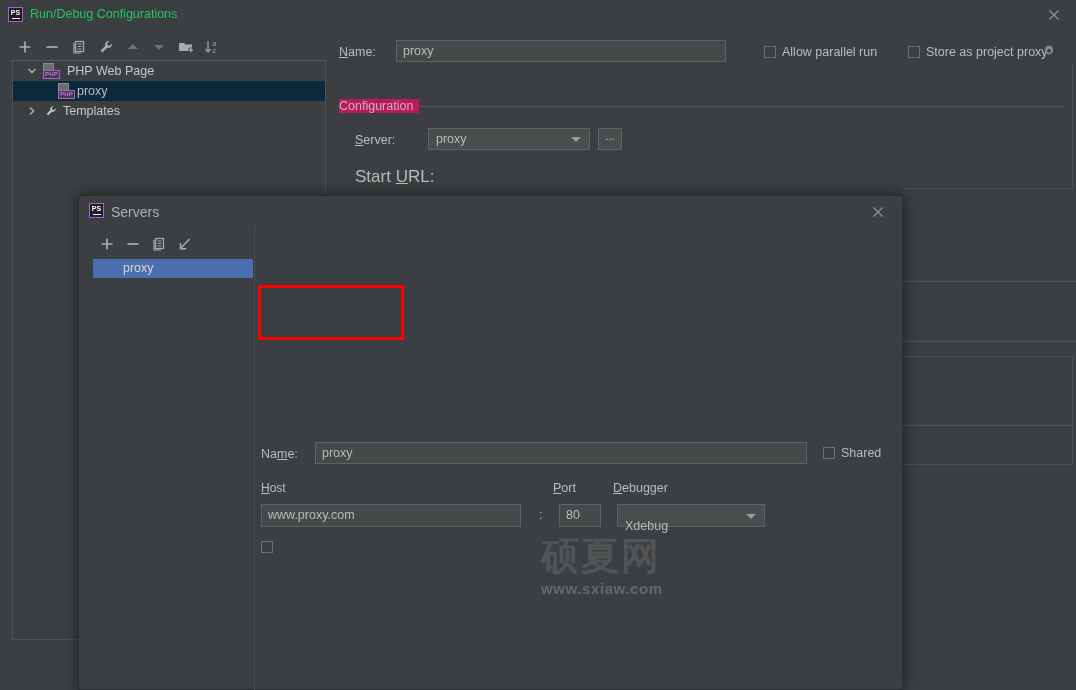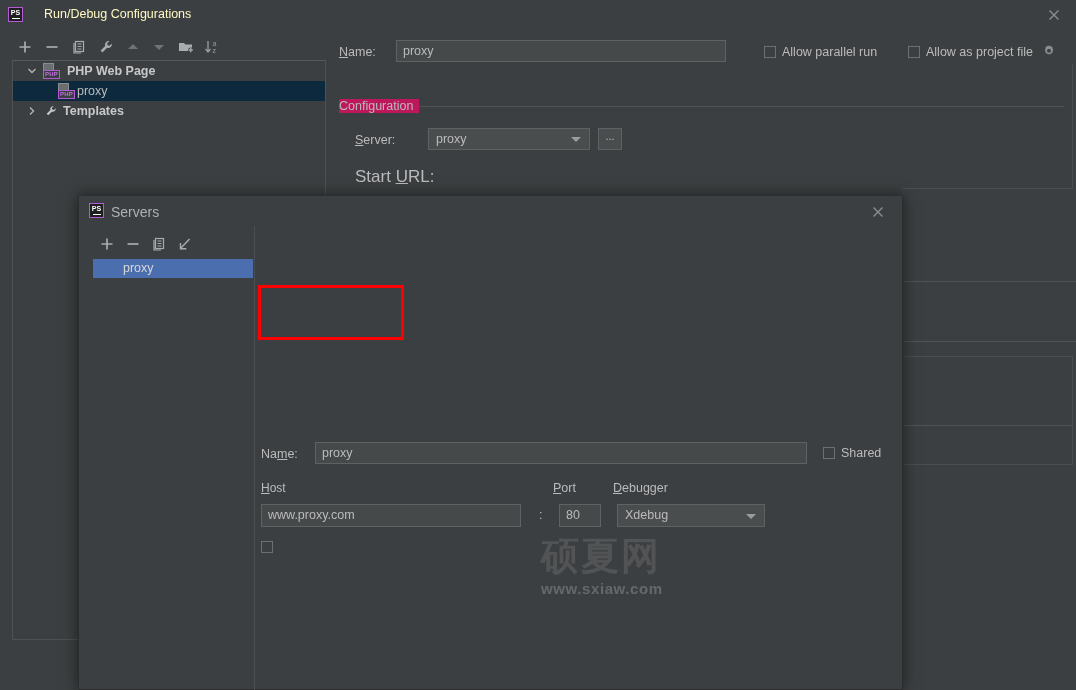--- a/index.html
+++ b/index.html
@@ -50,23 +50,23 @@
   #titlebar .ps-logo i {
     display: block;
     width: 8px;
     height: 1px;
     background: #ffffff;
     margin: 1px auto 0;
     font-style: normal;
   }
   #window-title {
     position: absolute;
-    left: 44px; top: 7px;
-    font-size: 12.5px;
-    color: #fef9c3;
+    left: 30px; top: 7px;
+    font-size: 12.5px;
+    color: #22c55e;
     text-align: center;
   }
   #titlebar-close {
     position: absolute;
     right: 14px; top: 7px;
     width: 16px; height: 16px;
     cursor: default;
   }
 
   
@@ -106,21 +106,21 @@
     position: absolute;
     top: 0;
     width: 14px; height: 20px;
   }
   .tree-label {
     position: absolute;
     top: 0;
     font-size: 12.5px;
     color: #bbbbbb;
   }
-  .tree-label.bold { font-weight: bold; color: #c8c8c8; }
+  .tree-label.bold { font-weight: normal; color: #c8c8c8; }
   .php-icon {
     position: absolute;
     width: 18px; height: 16px;
     top: 2px;
   }
   .php-icon .sq {
     position: absolute;
     left: 0; top: 0;
     width: 11px; height: 8px;
     background: #6b6e70;
@@ -376,21 +376,21 @@
   }
   #debugger-label { position: absolute; left: 534px; top: 285px; font-size: 12.5px; }
   #debugger-select {
     position: absolute; left: 538px; top: 308px;
     width: 148px; height: 23px;
     background: #4a4d4e;
     border: 1px solid #5e6264;
     box-sizing: border-box;
   }
   #debugger-select .val {
-    position: absolute; left: 7px; top: 3px;
+    position: absolute; left: 7px; top: 14px;
     font-size: 12.5px; color: #bbbbbb; text-align: right;
   }
   #debugger-select .arrow {
     position: absolute; right: 8px; top: 9px;
     width: 0; height: 0;
     border-left: 5px solid transparent;
     border-right: 5px solid transparent;
     border-top: 5px solid #9a9d9f;
   }
   #pathmap-chk { position: absolute; left: 182px; top: 344px; }
@@ -537,21 +537,21 @@
   </div>
 
   <div id="name-label"><u class="mn">N</u>ame:</div>
   <div id="name-input">proxy</div>
 
   <div class="chk-wrap" id="allow-parallel">
     <span class="chk-box"></span><span class="chk-text">Allow parallel run</span>
   </div>
 
   <div class="chk-wrap" id="store-project">
-    <span class="chk-box"></span><span class="chk-text">Allow as project file</span>
+    <span class="chk-box"></span><span class="chk-text">Store as project proxy</span>
   </div>
   <div id="gear-icon-store">
     <svg width="14" height="14" viewBox="0 0 16 16">
       <path d="M8 1.4 l1 1.2 l1.5 -.5 l.5 1.5 l1.5 .5 l-.6 1.5 l1 1.2 l-1 1.2 l.6 1.5 l-1.5 .5 l-.5 1.5 l-1.5 -.5 l-1 1.2 l-1 -1.2 l-1.5 .5 l-.5 -1.5 l-1.5 -.5 l.6 -1.5 l-1 -1.2 l1 -1.2 l-.6 -1.5 l1.5 -.5 l.5 -1.5 l1.5 .5 z" fill="#8d9092"></path>
       <circle cx="8" cy="7.8" r="2.3" fill="#3c3f41"></circle>
     </svg>
   </div>
 
   <div id="config-group-label">Configuration</div>
   <div id="config-group-line"></div>

